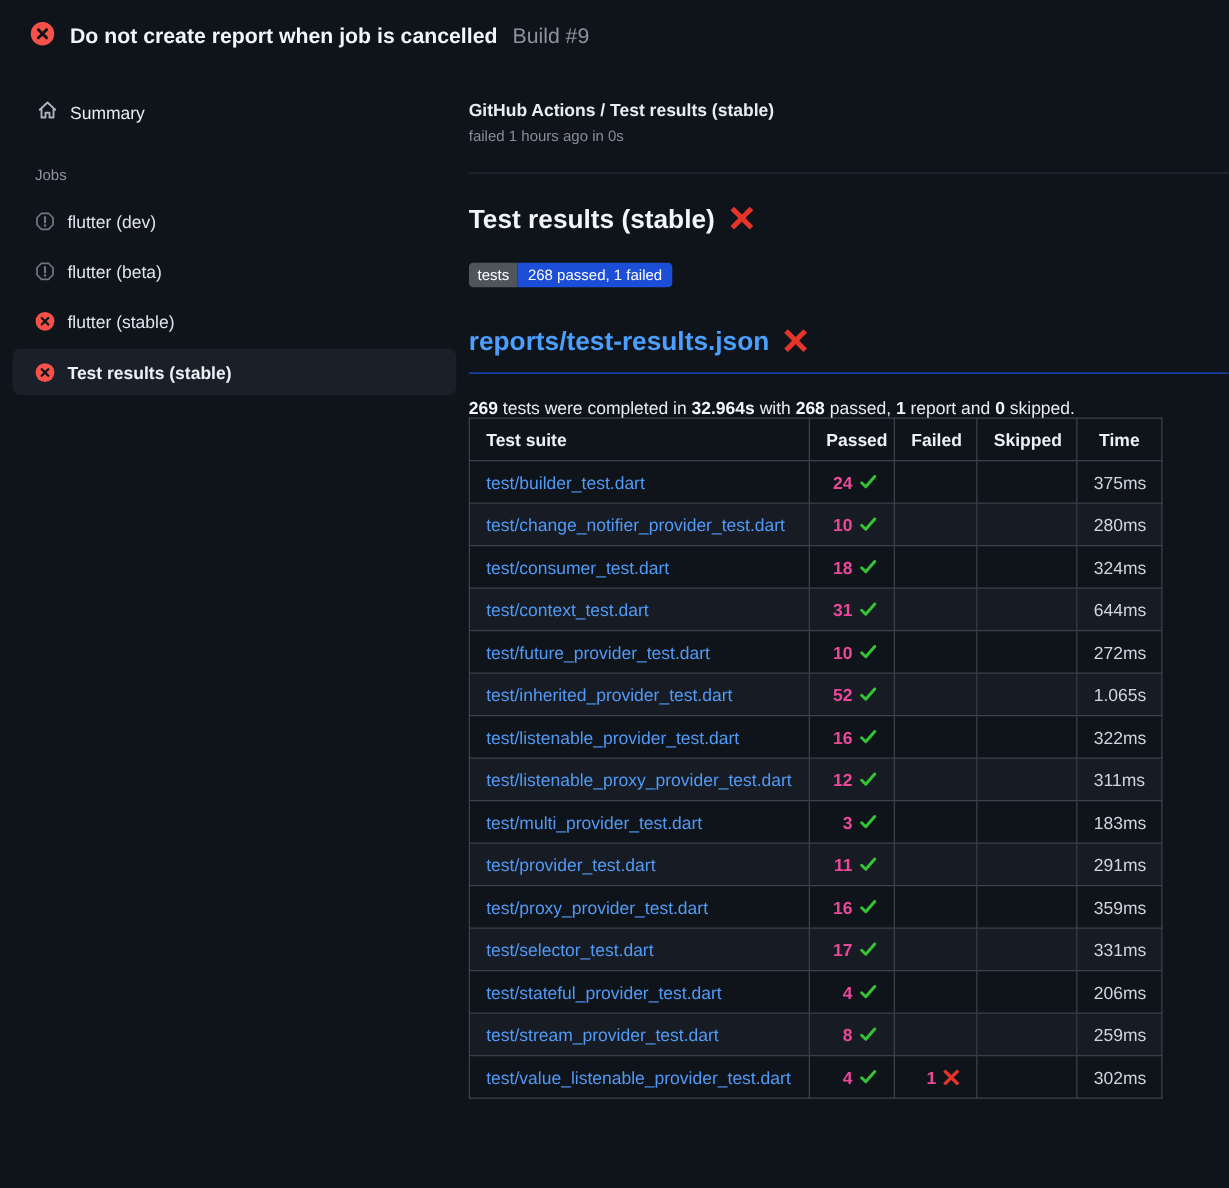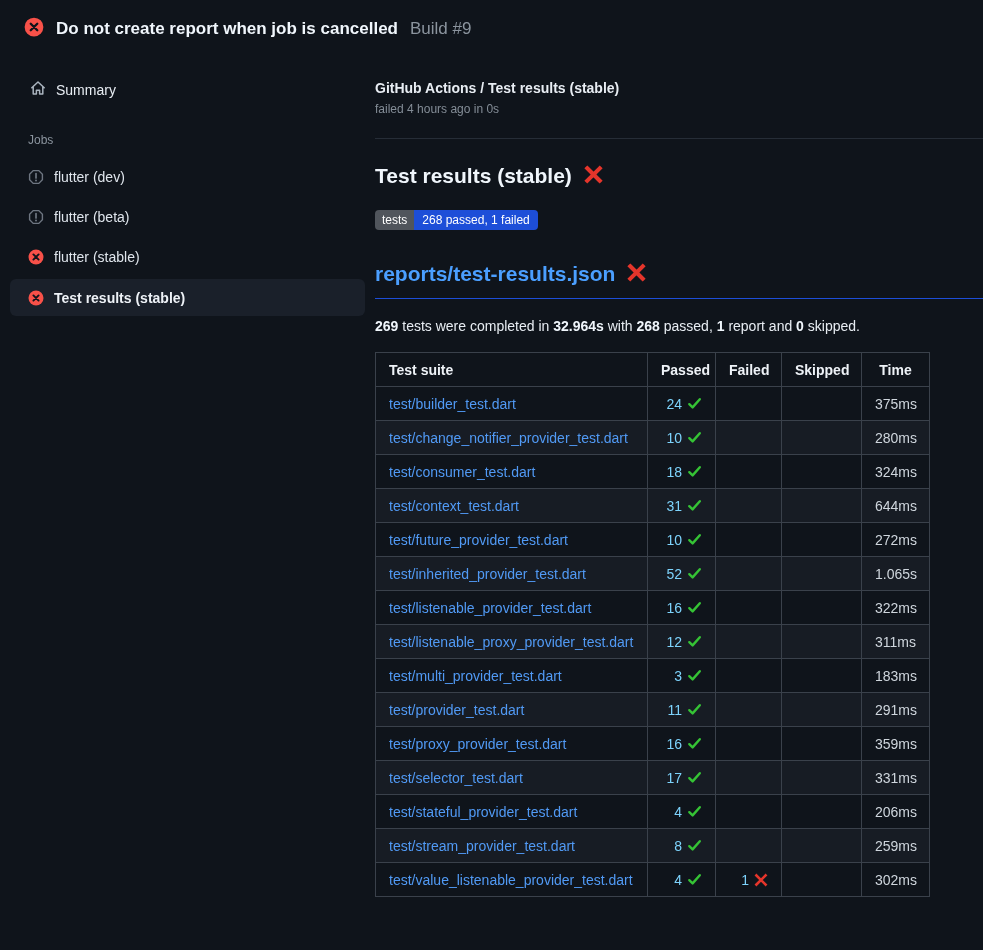--- a/index.html
+++ b/index.html
@@ -36,31 +36,31 @@
   .badge { display:inline-flex; margin-top:22px; font-size:12px; line-height:20px;
            border-radius:4px; overflow:hidden; color:#fff; }
   .badge-label { background:#50555c; padding:0 7px; }
   .badge-value { background:#1d4ed8; padding:0 8px; }
   .report-title-row { display:flex; align-items:center; gap:12px; margin-top:32px;
                       border-bottom:1px solid #1d4ed8; padding-bottom:12px; }
   .report-link { font-size:21px; font-weight:bold; color:#4b9fff; text-decoration:none; cursor:pointer; }
   .summary-line { margin-top:19px; font-size:14px; color:#e8edf3; }
   .summary-line b { color:#f0f6fc; }
   
-  table.results { border-collapse:collapse; table-layout:fixed; margin-top:18px; width:554px; }
+  table.results { border-collapse:collapse; table-layout:fixed; width:554px; }
   .results th, .results td { border:1px solid #3a414b; height:34px; padding:0 13px;
                              font-size:14px; overflow:hidden; white-space:nowrap; }
   .results th { font-weight:bold; color:#eef2f7; text-align:center; }
   .results th.col-suite { text-align:left; }
   .results td.cell-suite { text-align:left; }
   .results td.cell-num { text-align:right; }
   .results td.cell-time { text-align:right; color:#cfd6dd; }
   .results tbody tr:nth-child(even) { background:#171c24; }
   .results a.suite-link { color:#519af5; text-decoration:none; cursor:pointer; }
-  .num { font-weight:normal; color:#7dd3fc; }
+  .num { font-weight:bold; color:#ec4899; }
   .mark { display:inline-block; vertical-align:-2px; margin-left:5px; }
   
   .icon16 { width:16px; height:16px; flex:0 0 16px; }
   .icon20 { width:20px; height:20px; flex:0 0 20px; }
 </style>
 </head>
 <body>
 
 <div class="top-header">
   <span><svg id="icon-x-circle" class="icon20" viewBox="0 0 16 16">
@@ -111,21 +111,21 @@
     <path d="M5.4 5.4 L10.6 10.6 M10.6 5.4 L5.4 10.6" stroke="#0f141b" stroke-width="1.9" stroke-linecap="round" fill="none"></path>
   </svg>
           <span>Test results (stable)</span>
         </div>
       </div>
   </div>
 
   <div class="main">
     <div class="run-header">
       <div class="breadcrumb">GitHub Actions / Test results (stable)</div>
-      <div class="run-meta">failed 4 hours ago in 0s</div>
+      <div class="run-meta">failed 1 hours ago in 0s</div>
     </div>
 
     <div class="section-title-row">
       <span class="section-title">Test results (stable)</span>
       <span><svg id="icon-x-emoji" width="19" height="19" viewBox="0 0 14 14">
     <path d="M2.4 2.4 L11.6 11.6 M11.6 2.4 L2.4 11.6" fill="none" stroke="#e5352b" stroke-width="3" stroke-linecap="square"></path>
   </svg></span>
     </div>
 
     <div>

